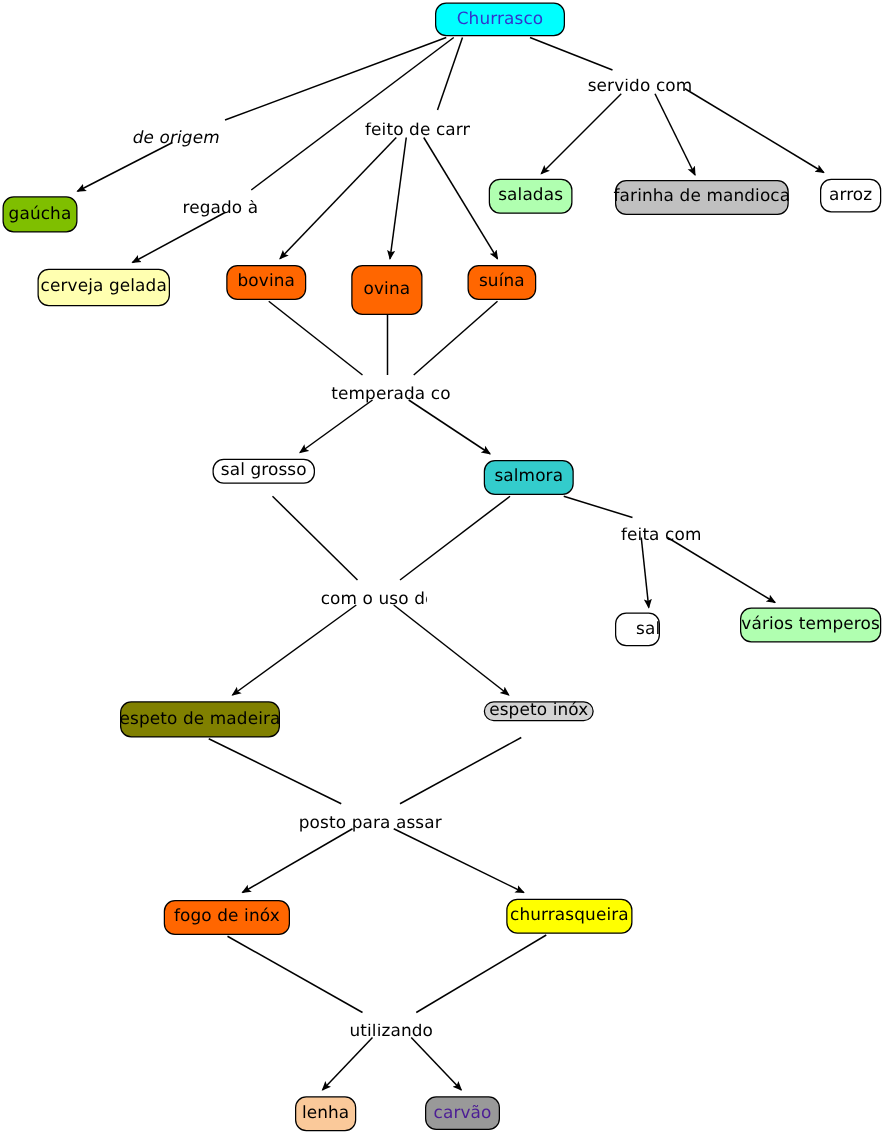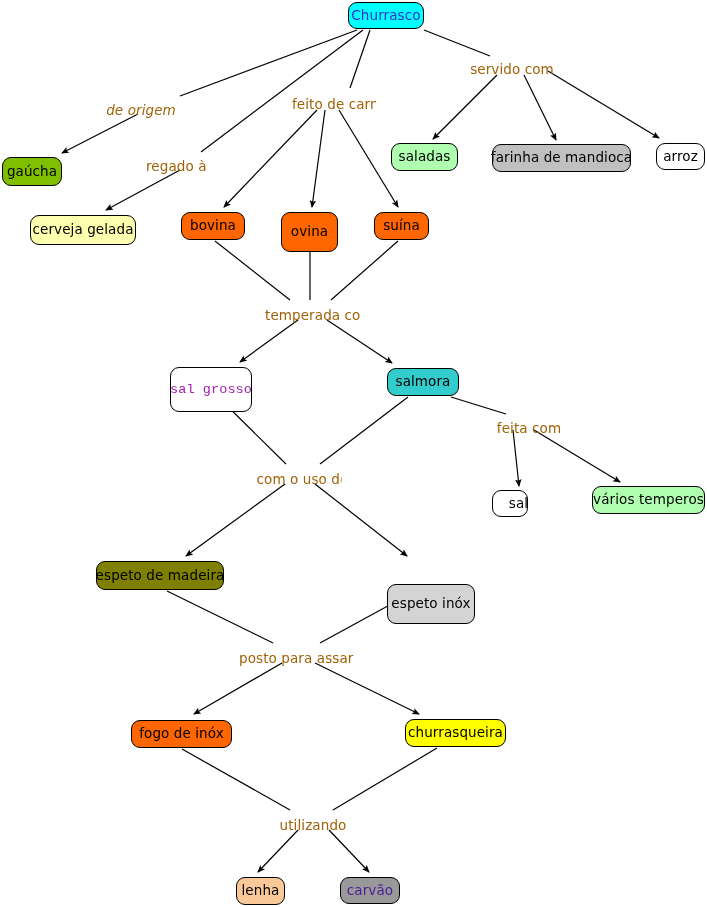--- a/index.html
+++ b/index.html
@@ -34,21 +34,21 @@
     line-height: 1;
     color: #000000;
     background: #ffffff;
     white-space: nowrap;
     letter-spacing: 0.1px;
   }
   .link-label {
     position: absolute;
     font-size: 13.5px;
     line-height: 1;
-    color: #a16207;
+    color: #000000;
     background: transparent;
     white-space: nowrap;
     transform: translateX(-50%);
     letter-spacing: 0.1px;
   }
   .clip-label {
     overflow: hidden;
     text-overflow: clip;
     display: inline-block;
   }
@@ -92,21 +92,21 @@
         <line x1="417" y1="590" x2="320" y2="643" stroke="#000000" stroke-width="1.2"></line>
         <line x1="282" y1="663" x2="194" y2="714" stroke="#000000" stroke-width="1.2" marker-end="url(#arrowhead)"></line>
         <line x1="315" y1="663" x2="419" y2="714" stroke="#000000" stroke-width="1.2" marker-end="url(#arrowhead)"></line>
         <line x1="182" y1="749" x2="290" y2="810" stroke="#000000" stroke-width="1.2"></line>
         <line x1="437" y1="748" x2="333" y2="810" stroke="#000000" stroke-width="1.2"></line>
         <line x1="298" y1="830" x2="258" y2="872" stroke="#000000" stroke-width="1.2" marker-end="url(#arrowhead)"></line>
         <line x1="329" y1="830" x2="369" y2="872" stroke="#000000" stroke-width="1.2" marker-end="url(#arrowhead)"></line>
       </g>
   </svg>
   <div id="node-group">
-      <div class="node" style="left: 348px; top: 2px; width: 76px; height: 27px; background: rgb(0, 255, 255); color: rgb(51, 51, 204);">
+      <div class="node" style="left: 348px; top: 2px; width: 104px; height: 27px; background: rgb(0, 255, 255); color: rgb(51, 51, 204);">
         <span>Churrasco</span>
       </div>
       <div class="node" style="left: 2px; top: 157px; width: 60px; height: 29px; background: rgb(127, 191, 0); color: rgb(0, 0, 0);">
         <span>gaúcha</span>
       </div>
       <div class="node" style="left: 30px; top: 215px; width: 106px; height: 30px; background: rgb(255, 255, 176); color: rgb(0, 0, 0);">
         <span>cerveja gelada</span>
       </div>
       <div class="node" style="left: 181px; top: 212px; width: 64px; height: 28px; background: rgb(255, 102, 0); color: rgb(0, 0, 0);">
         <span>bovina</span>
@@ -119,36 +119,36 @@
       </div>
       <div class="node" style="left: 391px; top: 143px; width: 67px; height: 28px; background: rgb(176, 255, 176); color: rgb(0, 0, 0);">
         <span>saladas</span>
       </div>
       <div class="node" style="left: 492px; top: 144px; width: 139px; height: 28px; background: rgb(192, 192, 192); color: rgb(0, 0, 0);">
         <span>farinha de mandioca</span>
       </div>
       <div class="node" style="left: 656px; top: 143px; width: 49px; height: 27px; background: rgb(255, 255, 255); color: rgb(0, 0, 0);">
         <span>arroz</span>
       </div>
-      <div class="node" style="left: 170px; top: 367px; width: 82px; height: 45px; background: rgb(255, 255, 255); color: #a21caf; font-family: Liberation Mono, monospace;">
+      <div class="node" style="left: 170px; top: 367px; width: 82px; height: 20px; background: rgb(255, 255, 255); color: #000000;">
         <span>sal grosso</span>
       </div>
       <div class="node" style="left: 387px; top: 368px; width: 72px; height: 28px; background: rgb(51, 204, 204); color: rgb(0, 0, 0);">
         <span>salmora</span>
       </div>
       <div class="node" style="left: 492px; top: 490px; width: 36px; height: 27px; background: rgb(255, 255, 255); color: rgb(0, 0, 0); padding-left: 17px;">
         <span>sal</span>
       </div>
       <div class="node" style="left: 592px; top: 486px; width: 113px; height: 28px; background: rgb(176, 255, 176); color: rgb(0, 0, 0);">
         <span>vários temperos</span>
       </div>
       <div class="node" style="left: 96px; top: 561px; width: 128px; height: 29px; background: rgb(128, 128, 0); color: rgb(0, 0, 0);">
         <span>espeto de madeira</span>
       </div>
-      <div class="node" style="left: 387px; top: 561px; width: 88px; height: 40px; background: rgb(212, 212, 212); color: rgb(0, 0, 0); margin-top: 23px;">
+      <div class="node" style="left: 387px; top: 561px; width: 88px; height: 16px; background: rgb(212, 212, 212); color: rgb(0, 0, 0);">
         <span>espeto inóx</span>
       </div>
       <div class="node" style="left: 131px; top: 720px; width: 101px; height: 28px; background: rgb(255, 102, 0); color: rgb(0, 0, 0);">
         <span>fogo de inóx</span>
       </div>
       <div class="node" style="left: 405px; top: 719px; width: 101px; height: 28px; background: rgb(255, 255, 0); color: rgb(0, 0, 0);">
         <span>churrasqueira</span>
       </div>
       <div class="node" style="left: 236px; top: 877px; width: 49px; height: 28px; background: rgb(250, 201, 154); color: rgb(0, 0, 0);">
         <span>lenha</span>

